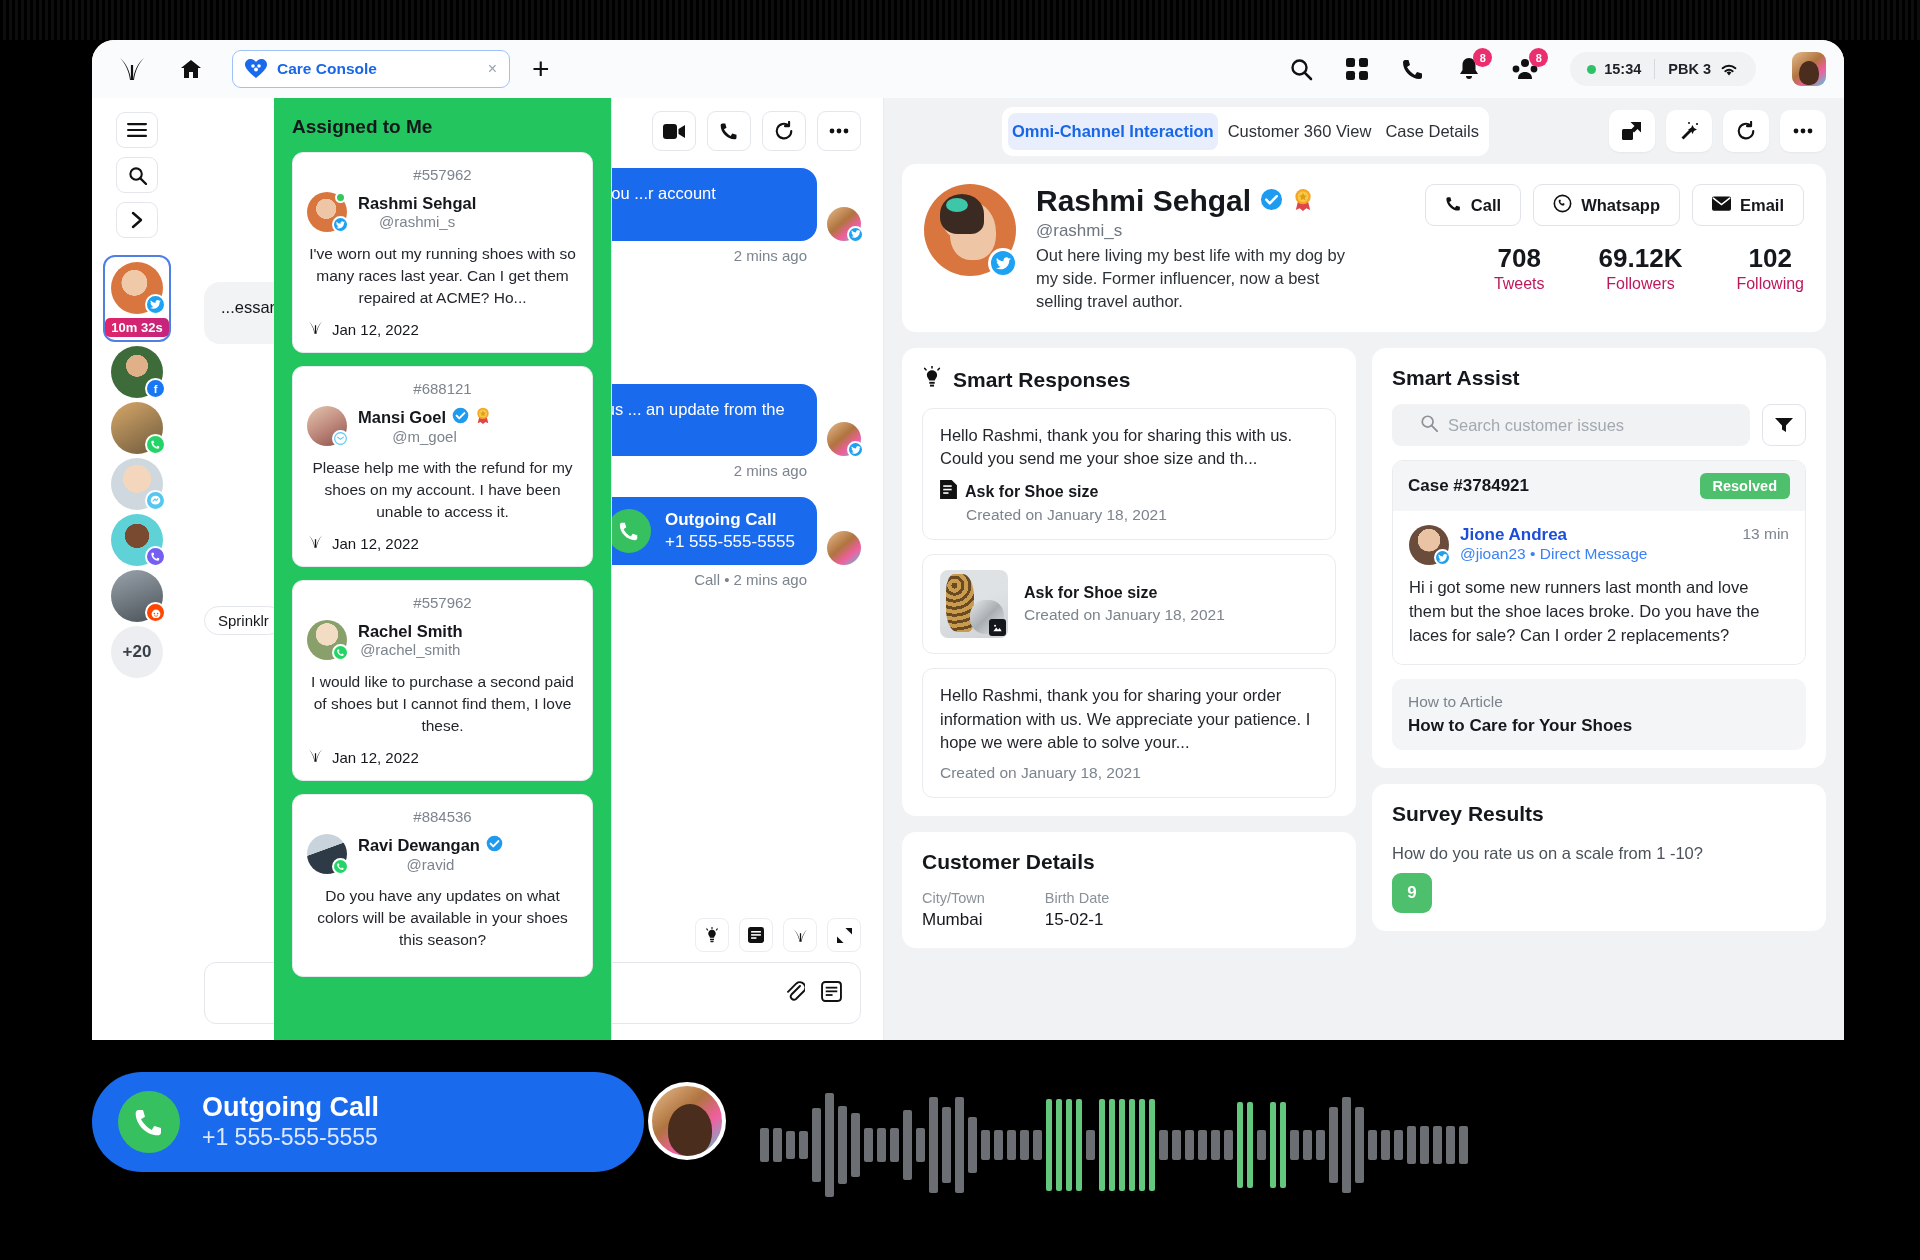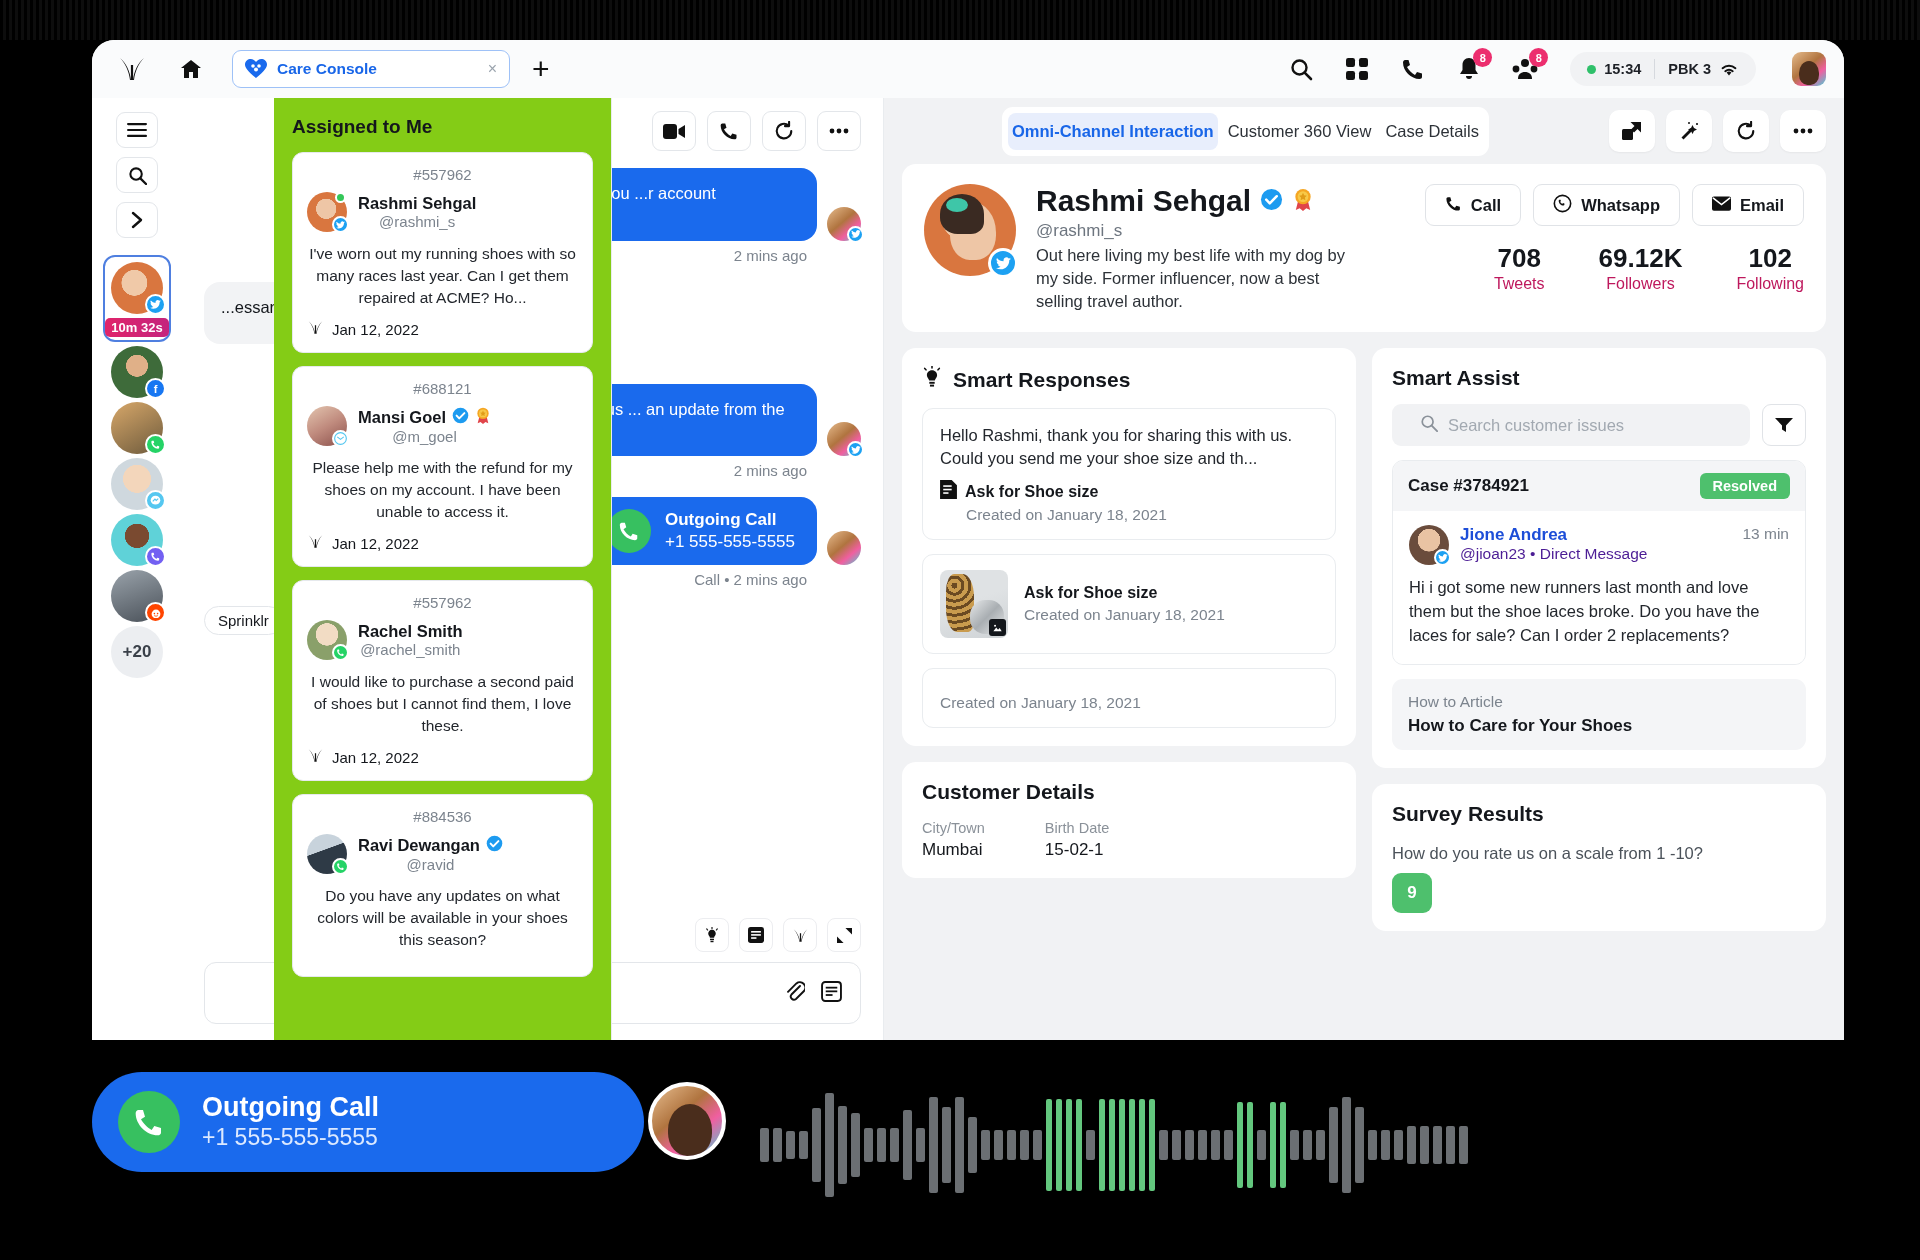--- a/index.html
+++ b/index.html
@@ -101,21 +101,21 @@
   }
   .more-count {
     width:52px;height:52px;border-radius:50%;background:#eceef1;color:#3a4049;
     display:flex;align-items:center;justify-content:center;font-size:17px;font-weight:600;
   }
 
   
   .assigned {
     position:absolute; left:182px; top:58px;
     width: 338px; height: 942px;
-    background:#84cc16; border-right:1px solid #e9ecef;
+    background:#22c55e; border-right:1px solid #e9ecef;
     padding: 18px 18px 0 18px; overflow:hidden; z-index: 30;
   }
   .assigned h3 { font-size:19px; font-weight:700; color:#14171c; margin-bottom:14px; }
   .case-card {
     border:1px solid #e6e9ed; border-radius:11px; padding:13px 14px 14px; margin-bottom:13px;
     background:#fff;
     text-align:center;
   }
   .case-id { color:#7c848e; font-size:15px; margin-bottom:9px; }
   .case-user { display:flex; align-items:center; gap:11px; margin-bottom:11px; }
@@ -214,21 +214,21 @@
   .sa-search input::placeholder{color:#a2a9b1;}
   .sa-filter{width:44px;height:42px;border:1px solid #e0e3e7;border-radius:9px;background:#fff;display:flex;align-items:center;justify-content:center;cursor:pointer;}
   .case-box{border:1px solid #e9ecef;border-radius:11px;margin-top:14px;overflow:hidden;}
   .case-head{background:#f4f5f7;display:flex;align-items:center;justify-content:space-between;padding:12px 15px;}
   .case-no{font-size:17px;font-weight:700;color:#14171c;}
   .pill-resolved{background:#4ec06d;color:#fff;font-size:14.5px;font-weight:700;border-radius:6px;padding:5px 13px;}
   .case-body{padding:14px 16px 16px;background:#fff;}
   .case-row{display:flex;align-items:flex-start;gap:11px;}
   .case-meta{flex:1;}
   .cm-name{font-size:17px;font-weight:700;color:#1d4ed8;}
-  .cm-sub{font-size:15.5px;color:#4c1d95;}
+  .cm-sub{font-size:15.5px;color:#3b82f6;}
   .cm-time{font-size:15.5px;color:#7c848e;}
   .case-msg{font-size:16.5px;color:#23272d;line-height:1.45;margin-top:11px;}
   .howto{background:#f4f5f7;border-radius:11px;padding:14px 16px;margin-top:14px;}
   .howto .k{font-size:15.5px;color:#7c848e;}
   .howto .v{font-size:17px;font-weight:700;color:#14171c;margin-top:5px;}
 
   .cd-grid{display:flex;gap:60px;margin-top:16px;}
   .cd-k{font-size:14.5px;color:#8a9199;}
   .cd-v{font-size:17px;color:#14171c;margin-top:4px;}
   .survey-q{font-size:16.5px;color:#4b525a;margin-top:18px;}
@@ -704,20 +704,21 @@
                       </svg>
                   </div>
                 </div>
                 <div>
                   <div style="font-size:16px;font-weight:700;color:#14171c;">Ask for Shoe size</div>
                   <div style="font-size:15.5px;color:#7c848e;margin-top:4px;">Created on January 18, 2021</div>
                 </div>
               </div>
 
               <div class="sr-card">
+                <div class="sr-text">Hello Rashmi, thank you for sharing your order information with us. We appreciate your patience. I hope we were able to solve your...</div>
                 <div class="sr-date" style="margin-left:0;margin-top:10px;">Created on January 18, 2021</div>
               </div>
             </div>
 
             <div class="card panel" style="margin-bottom:0;">
               <div class="sec-title">Customer Details</div>
               <div class="cd-grid">
                 <div>
                   <div class="cd-k">City/Town</div>
                   <div class="cd-v">Mumbai</div>

